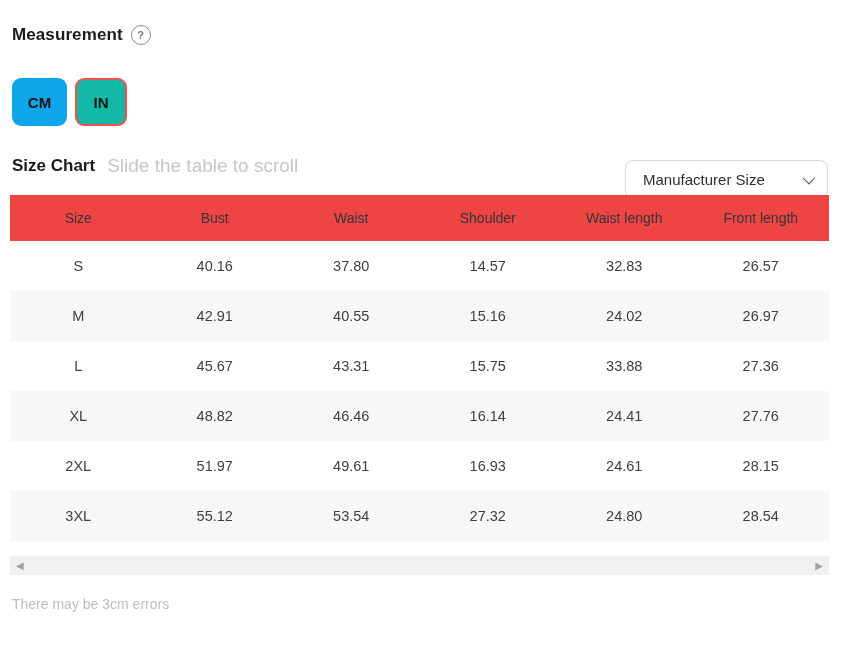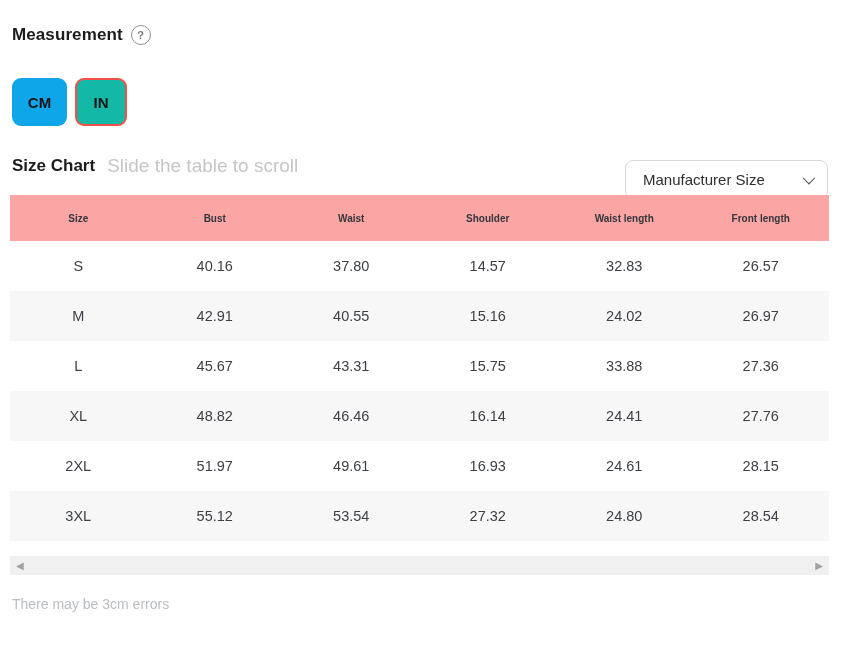--- a/index.html
+++ b/index.html
@@ -123,23 +123,23 @@
     left: 10px; top: 195px;
     width: 819px;
   }
   table {
     width: 100%;
     border-collapse: collapse;
     table-layout: fixed;
   }
   thead th {
     height: 46px;
-    background: #fca5a5;
-    font-size: 10px;
-    font-weight: 700;
+    background: #ef4444;
+    font-size: 14px;
+    font-weight: 400;
     color: #33363b;
     text-align: center;
     vertical-align: middle;
   }
   tbody td {
     height: 50px;
     font-size: 14.5px;
     color: #3c3f44;
     text-align: center;
     vertical-align: middle;

